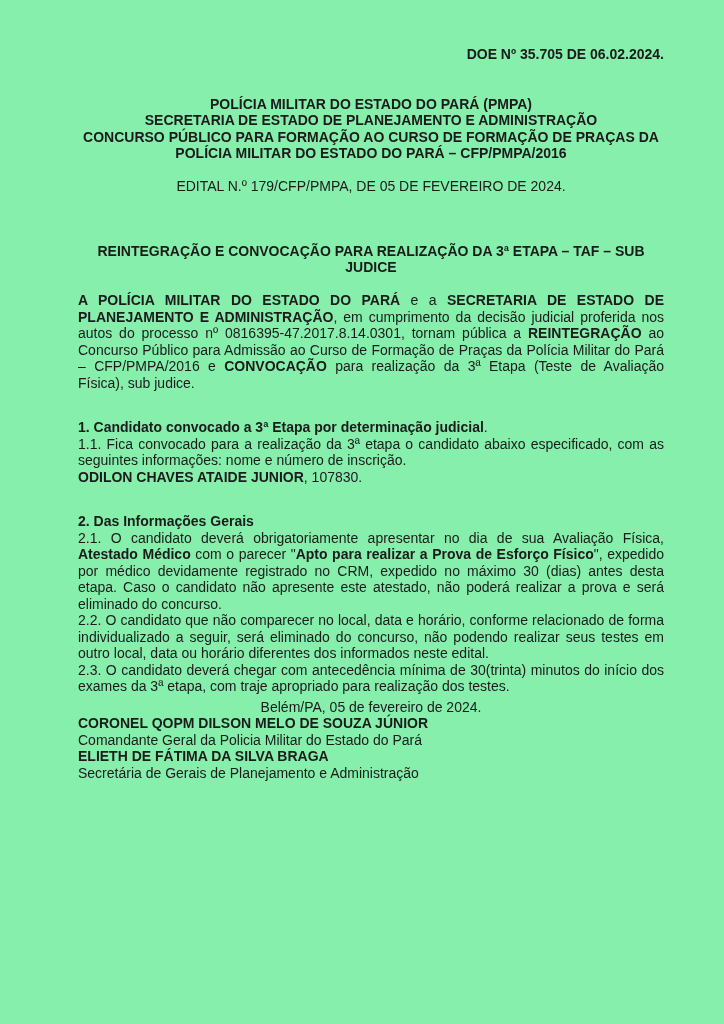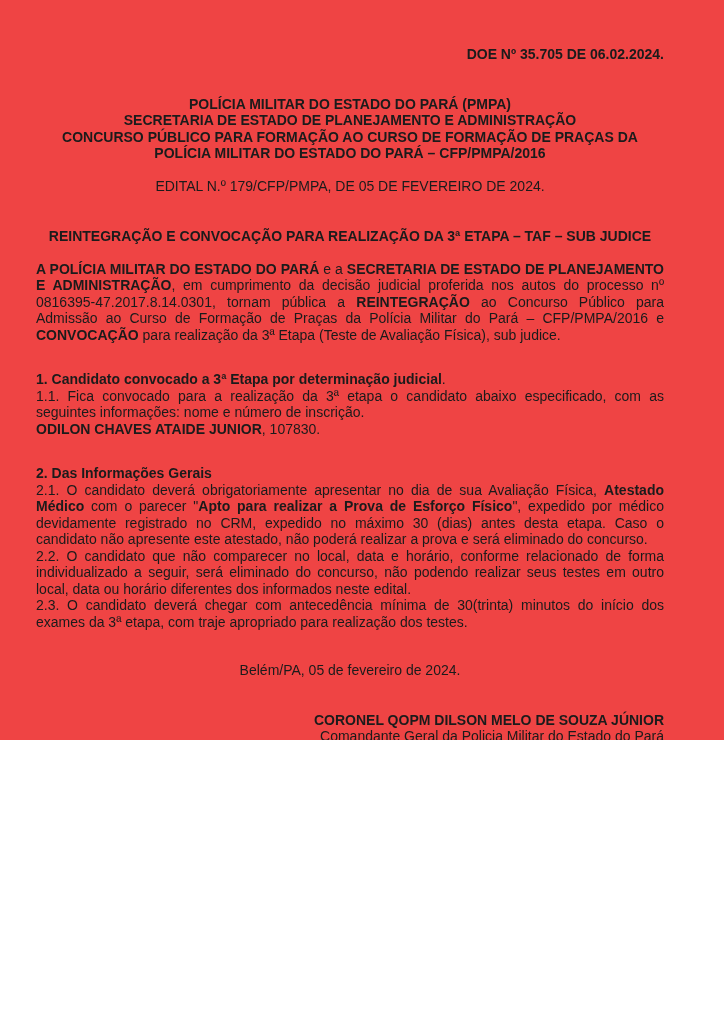--- a/index.html
+++ b/index.html
@@ -4,25 +4,25 @@
 <title>Edital N.º 179/CFP/PMPA</title>
 <style>
   html, body {
     margin: 0;
     padding: 0;
     background: #ffffff;
   }
   .page {
     position: relative;
     width: 724px;
-    height: 740px;
+    height: 1024px;
     margin: 0 auto;
-    background: #ef4444;
+    background: #86efac;
     box-sizing: border-box;
-    padding: 46px 60px 0 36px;
+    padding: 46px 60px 0 78px;
     font-family: "Liberation Sans", "DejaVu Sans", sans-serif;
     font-size: 14px;
     line-height: 16.5px;
     color: #1b1b1b;
     overflow: hidden;
     -webkit-font-smoothing: antialiased;
   }
   .b { font-weight: 700; }
   .doe {
     text-align: right;
@@ -35,36 +35,35 @@
   }
   .doc-header div { margin: 0; }
   .edital {
     text-align: center;
     font-weight: 400;
     margin-top: 16.5px;
   }
   .subject {
     text-align: center;
     font-weight: 700;
-    margin-top: 33px;
+    margin-top: 48px;
   }
   p.block {
     margin: 16.5px 0 0 0;
     text-align: justify;
   }
   .line { margin: 0; }
   .section { margin-top: 28px; }
   .section .just { text-align: justify; }
   .place-date {
-    margin-top: 32px;
+    margin-top: 4px;
     text-align: center;
   }
   .signature {
-    margin-top: 33px;
-    text-align: right;
+    text-align: left;
   }
   .signature .sig-name { font-weight: 700; }
 </style>
 </head>
 <body>
 
 <div class="page">
 
   <div class="doe">DOE Nº 35.705 DE 06.02.2024.</div>
 

